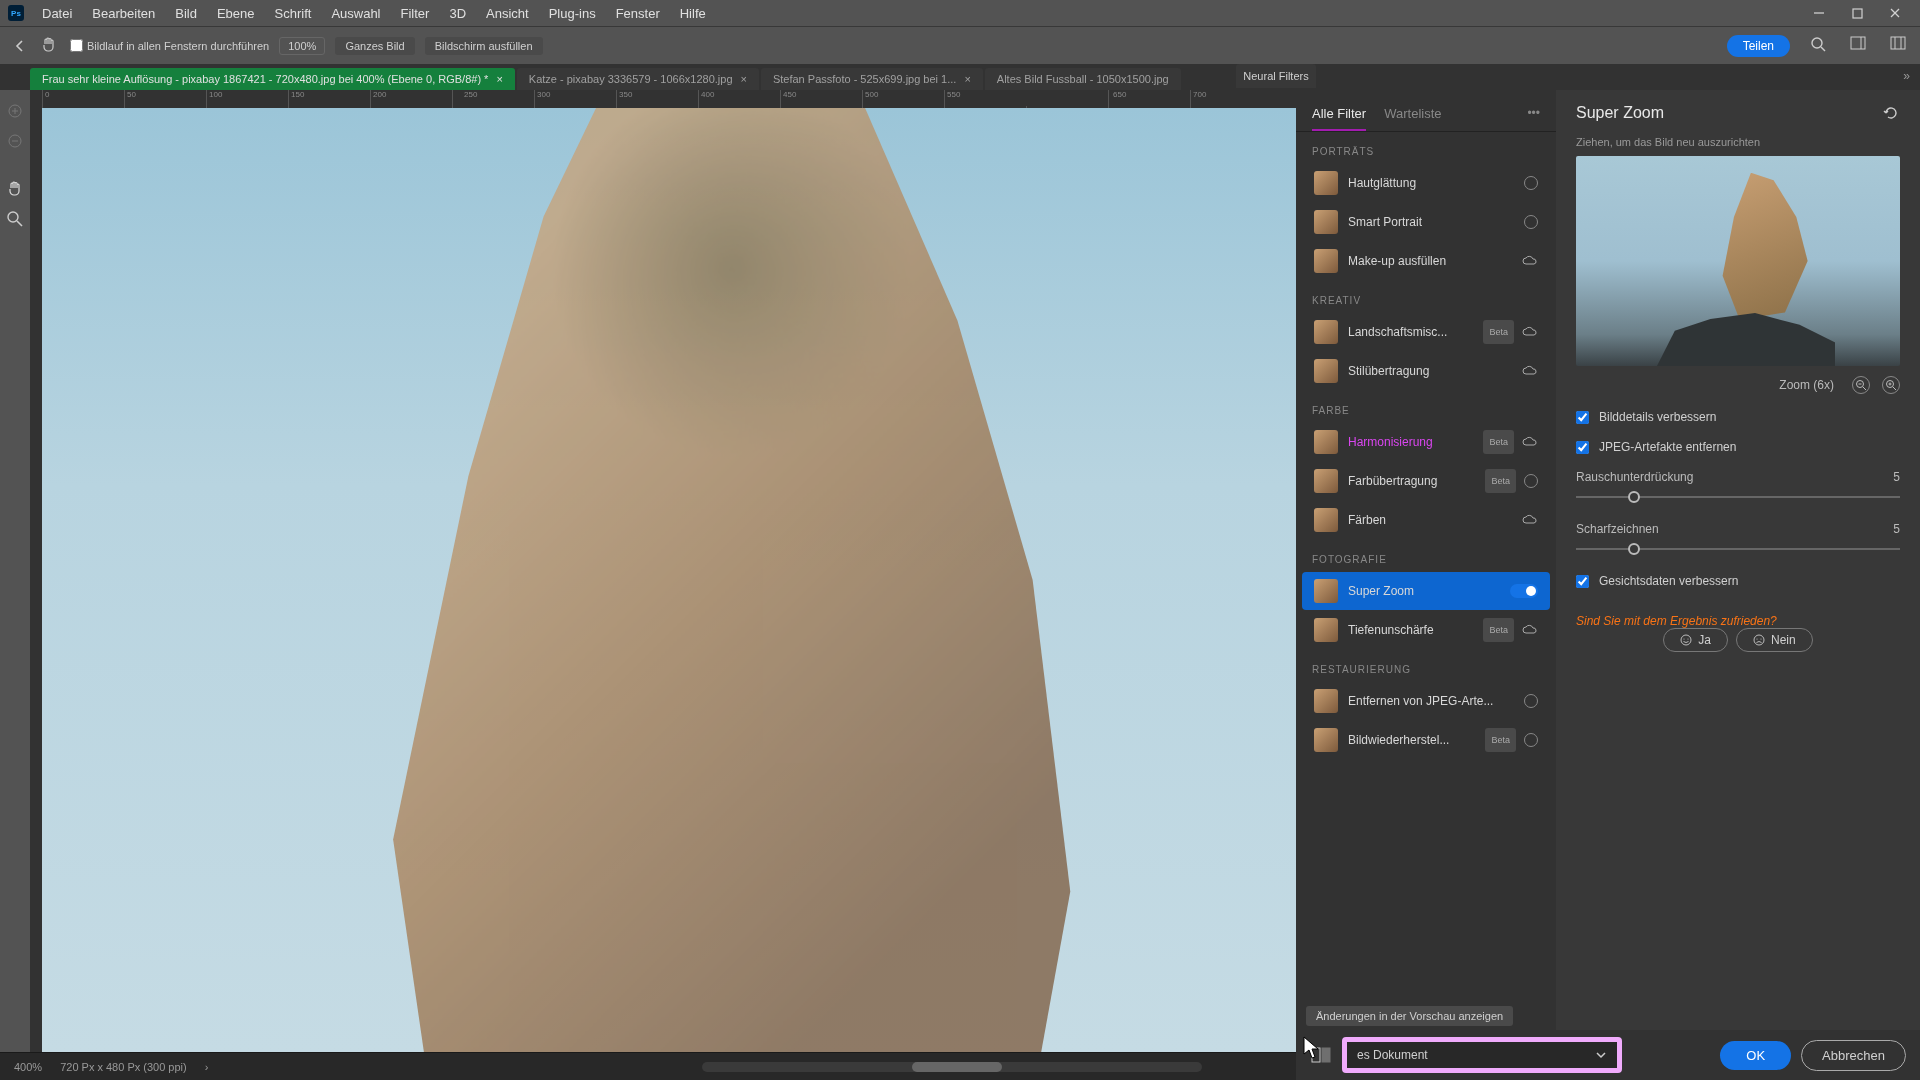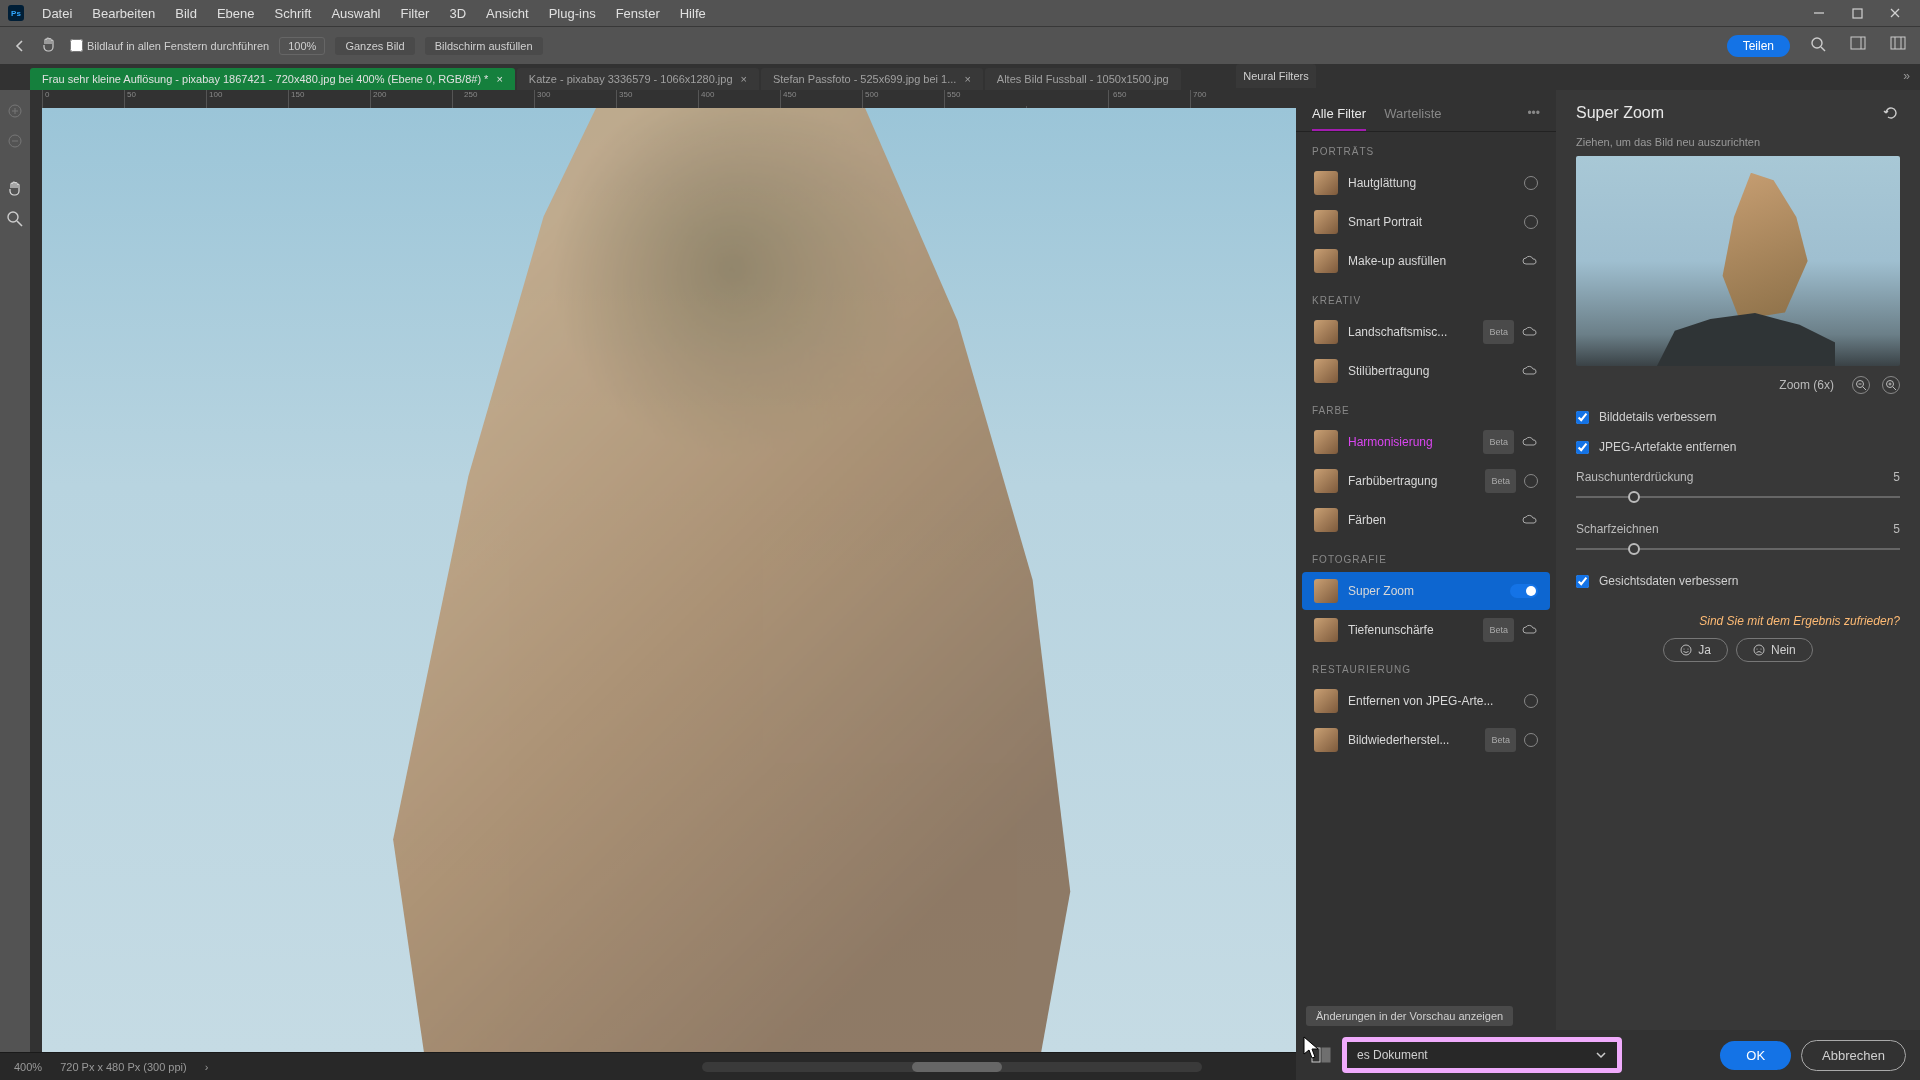--- a/index.html
+++ b/index.html
@@ -70,22 +70,22 @@
 .preview-rock { position: absolute; bottom: 0; left: 25%; width: 55%; height: 28%; background: #2f3436; clip-path: polygon(0% 100%, 10% 40%, 30% 20%, 55% 10%, 80% 30%, 100% 60%, 100% 100%); }
 .zoom-row { display: flex; align-items: center; justify-content: flex-end; gap: 12px; margin-top: 10px; font-size: 12px; color: #bbb; }
 .zoom-label { margin-right: 6px; }
 .zoom-btn-s { width: 18px; height: 18px; border-radius: 50%; border: 1px solid #888; display: flex; align-items: center; justify-content: center; }
 .check-row { display: flex; align-items: center; gap: 10px; margin-top: 16px; font-size: 12px; }
 .check-row input { accent-color: #1473e6; }
 .slider-label-row { display: flex; justify-content: space-between; font-size: 12px; color: #bbb; margin-top: 16px; }
 .slider { width: 100%; height: 18px; position: relative; margin-top: 4px; }
 .slider-track { position: absolute; left: 0; right: 0; top: 8px; height: 2px; background: #666; }
 .slider-knob { position: absolute; top: 3px; width: 12px; height: 12px; border-radius: 50%; background: #383838; border: 2px solid #bbb; }
-.feedback { text-align: right; font-style: italic; color: #fdba74; font-size: 12px; margin-top: 26px; }
-.feedback-btns { display: flex; justify-content: center; gap: 8px; margin-top: 10px; }
+.feedback { text-align: left; font-style: italic; color: #f97316; font-size: 12px; margin-top: 26px; }
+.feedback-btns { display: flex; justify-content: center; gap: 8px; margin-top: 0; }
 .fb-btn { border: 1px solid #777; border-radius: 14px; padding: 4px 16px; font-size: 12px; display: flex; align-items: center; gap: 6px; cursor: pointer; }
 
 
 .bottom-panel { position: absolute; bottom: 0; right: 0; width: 624px; height: 50px; background: #323232; display: flex; align-items: center; padding: 0 14px; gap: 10px; }
 .output-icon { width: 22px; height: 22px; }
 .output-select { flex: 0 0 280px; background: #282828; border: 5px solid #f0abfc; border-radius: 4px; padding: 6px 10px; display: flex; justify-content: space-between; align-items: center; }
 .tooltip-hover { position: absolute; bottom: 40px; left: -4px; background: #4a4a4a; padding: 4px 10px; font-size: 11px; border-radius: 3px; white-space: nowrap; }
 .btn-primary { background: #1473e6; color: #fff; padding: 7px 26px; border-radius: 16px; font-size: 13px; margin-left: auto; cursor: pointer; }
 .btn-secondary { border: 1px solid #aaa; padding: 7px 20px; border-radius: 16px; font-size: 13px; cursor: pointer; }
 

